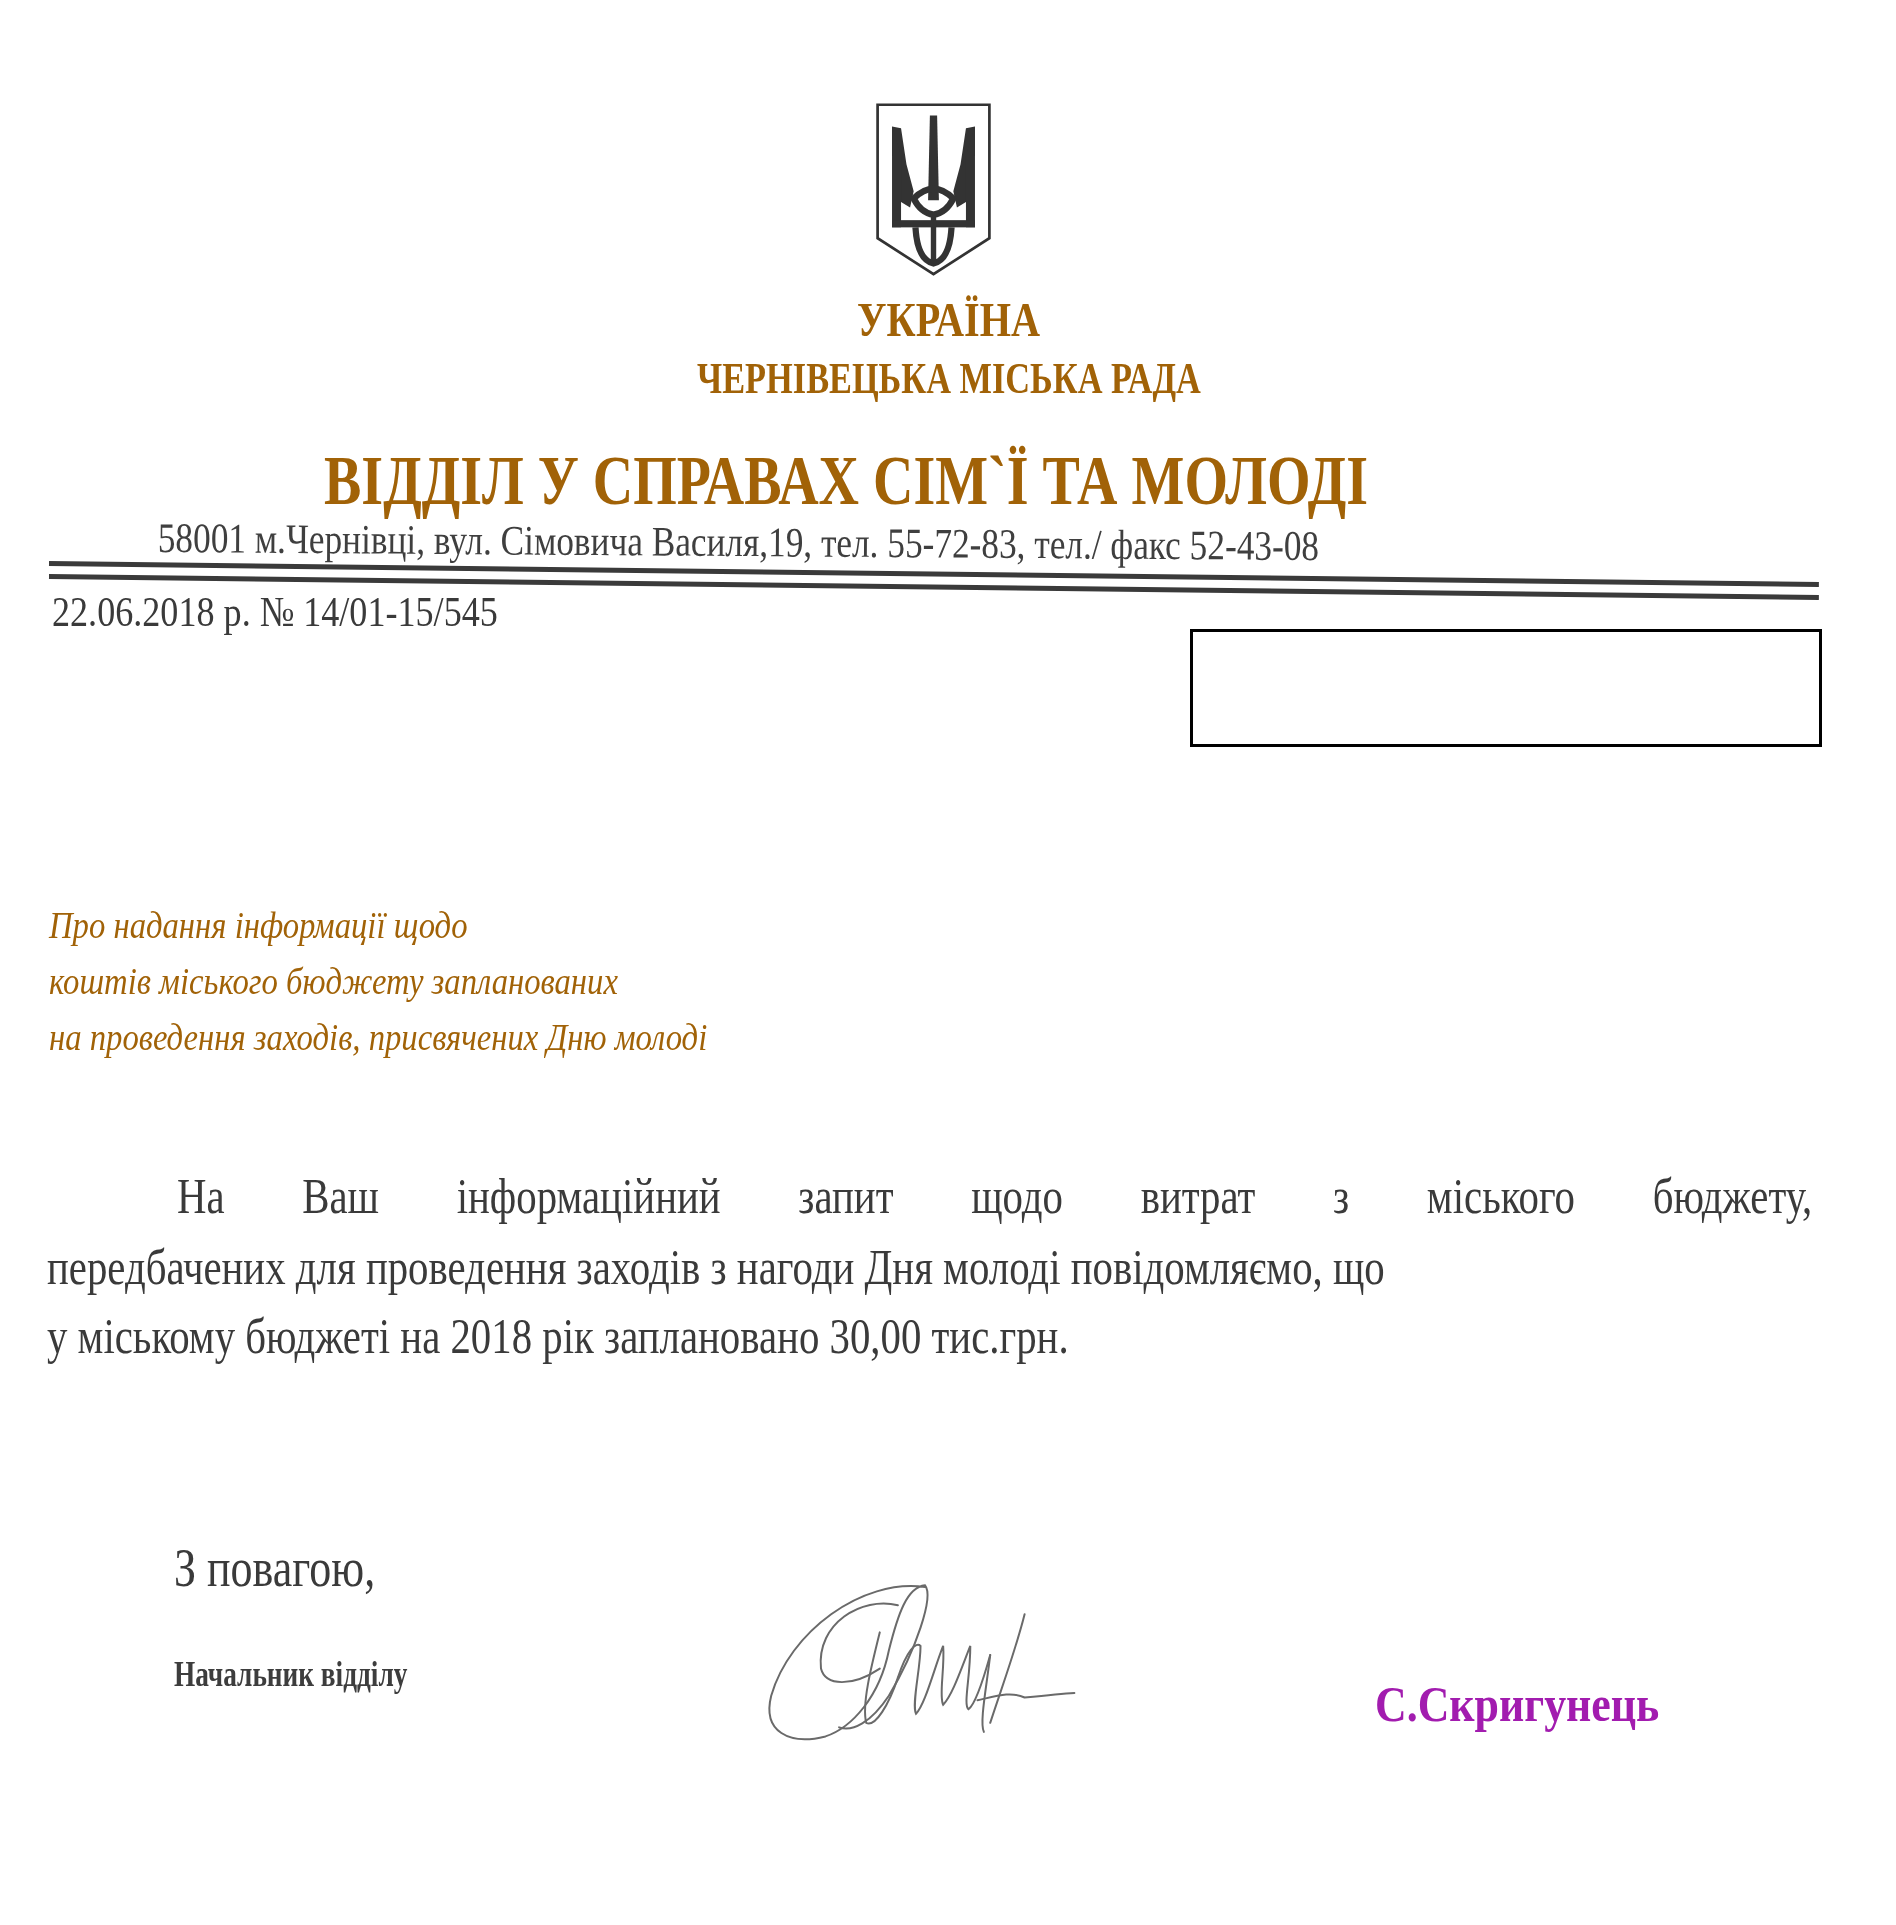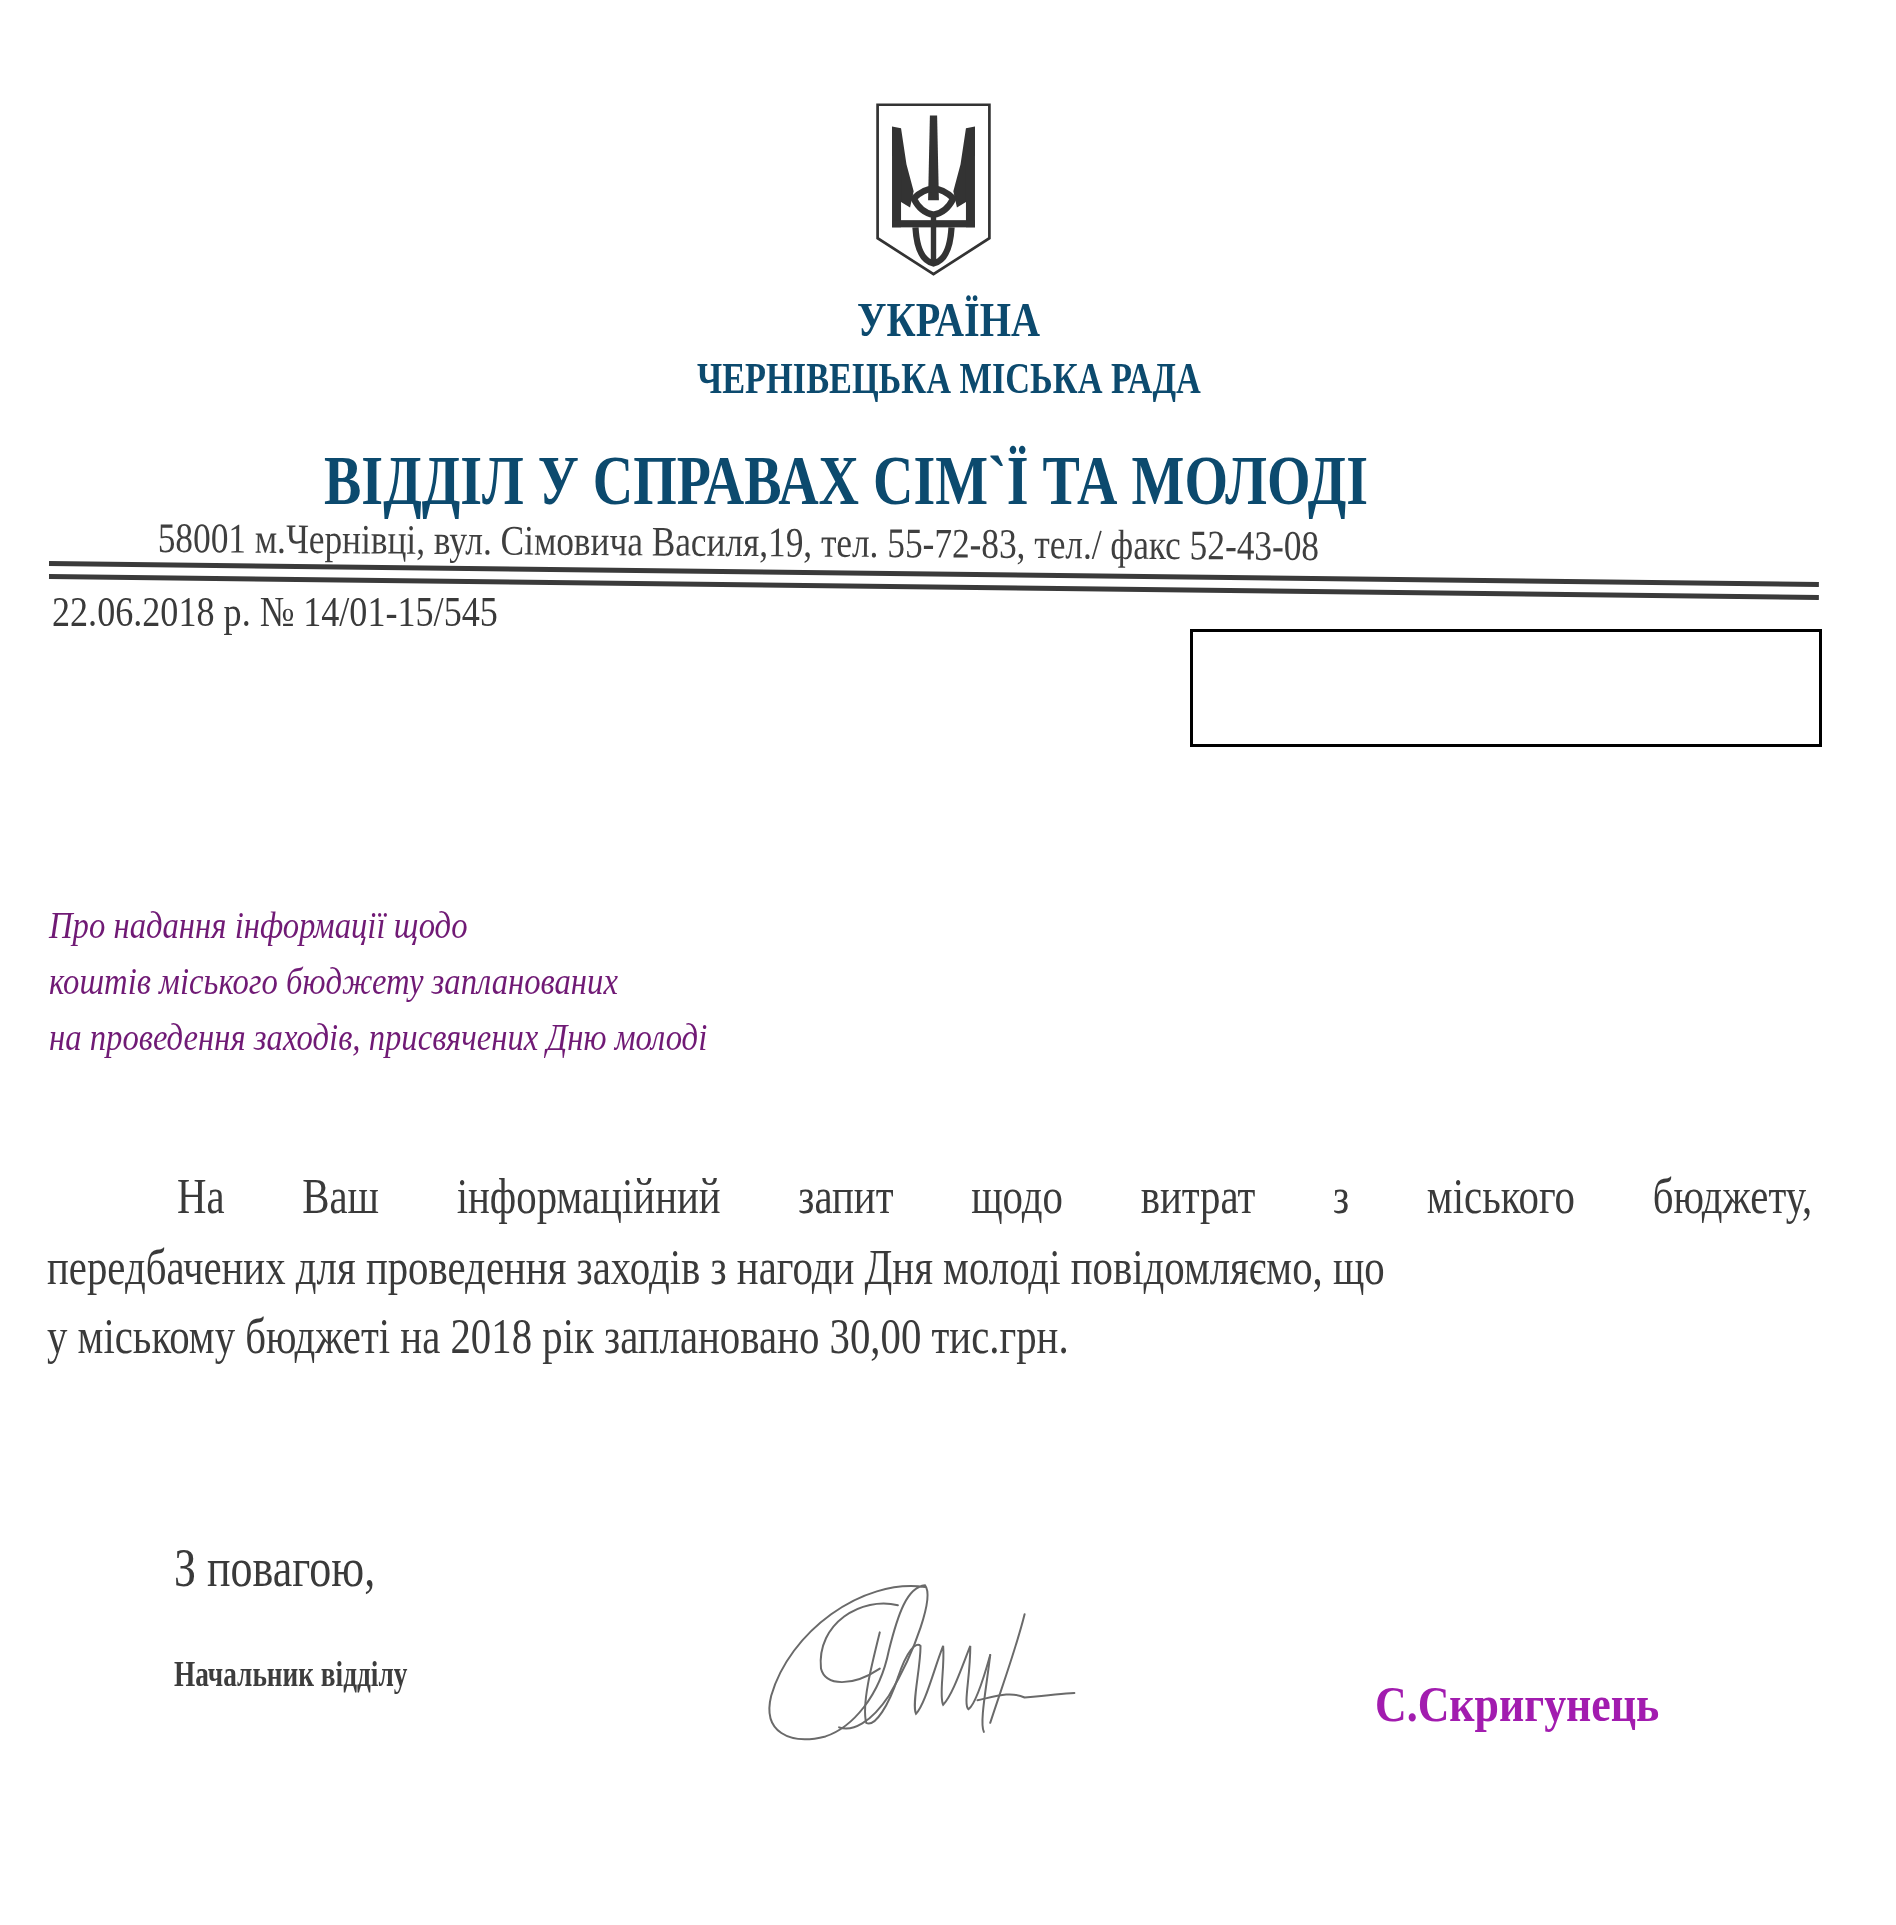--- a/index.html
+++ b/index.html
@@ -1,26 +1,26 @@
 <!DOCTYPE html>
 <html style="font-size:14.5px"><head>
 <meta charset="utf-8">
 <style>
   html, body { margin:0; padding:0; background:#ffffff; }
   body { width:1897px; height:1926px; position:relative; overflow:hidden;
          font-family:"Liberation Serif","DejaVu Serif",serif; color:#3a3a3a; }
   .abs { position:absolute; white-space:nowrap; }
   .cond { display:inline-block; transform-origin:left top; }
   .center { left:0; width:1897px; text-align:center; }
-  .hdr { font-weight:bold; color:#0c4a6e; }
+  .hdr { font-weight:bold; color:#a16207; }
   #emblem { position:absolute; left:874px; top:101px; width:119px; height:177px; }
   .rule { position:absolute; background:#3a3a3a; transform-origin:left center; }
   #recipient-box { position:absolute; left:1190px; top:629px; width:626px; height:112px;
                    border:3.6px solid #000; }
-  .subj { font-style:italic; font-size:38px; color:#701a75;font-family:Liberation Serif, serif; }
+  .subj { font-style:italic; font-size:38px; color:#a16207;font-family:Liberation Serif, serif; }
   .body { font-size:51px; }
   #signature { position:absolute; left:753px; top:1569px; width:326px; height:181px; }
 </style>
 </head>
 <body>
 
 <svg id="emblem" viewBox="0 0 132 196">
   <path d="M4 4 L128 4 L128 152 L66 192 L4 152 Z" fill="none" stroke="#333" stroke-width="3"></path>
 
   <path d="M62 16 L70 16 L72 110 L60 110 Z" fill="#333"></path>

